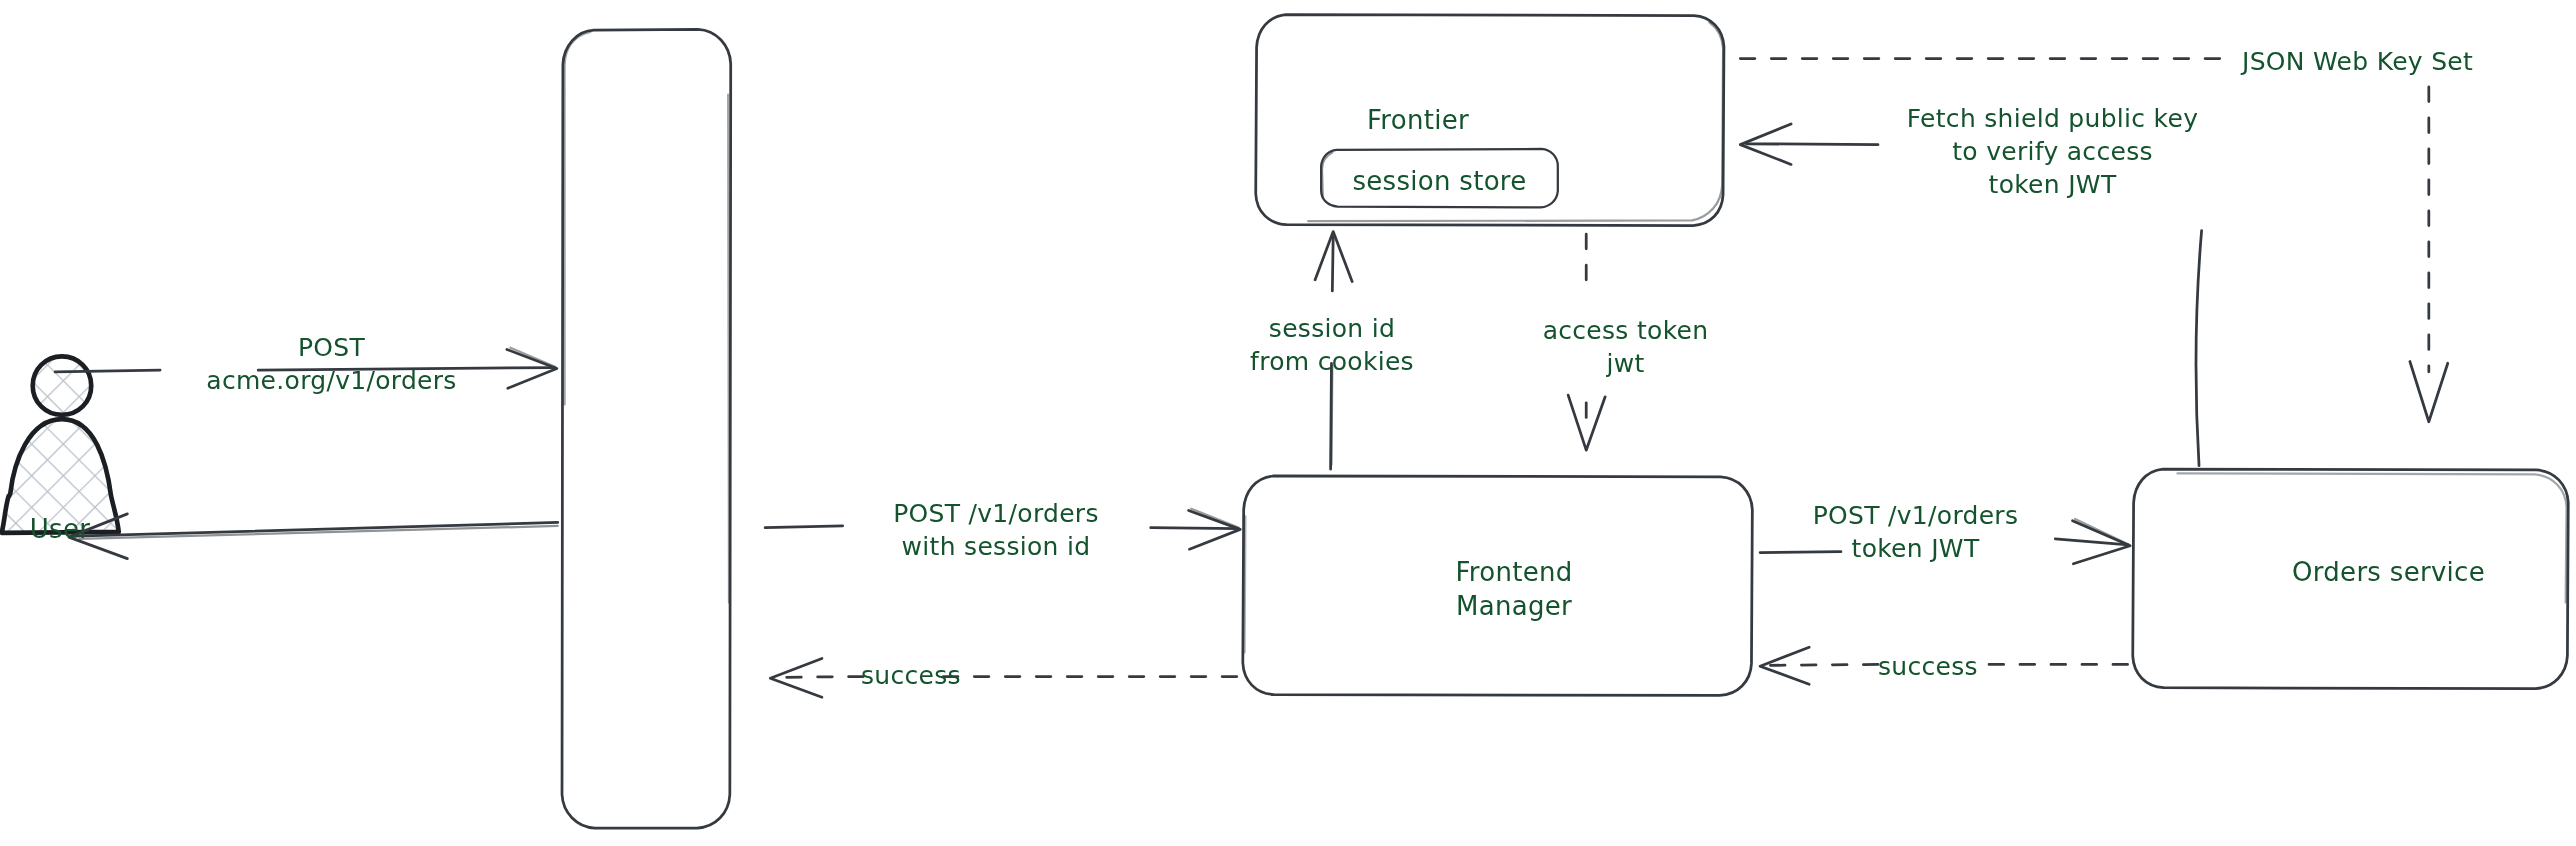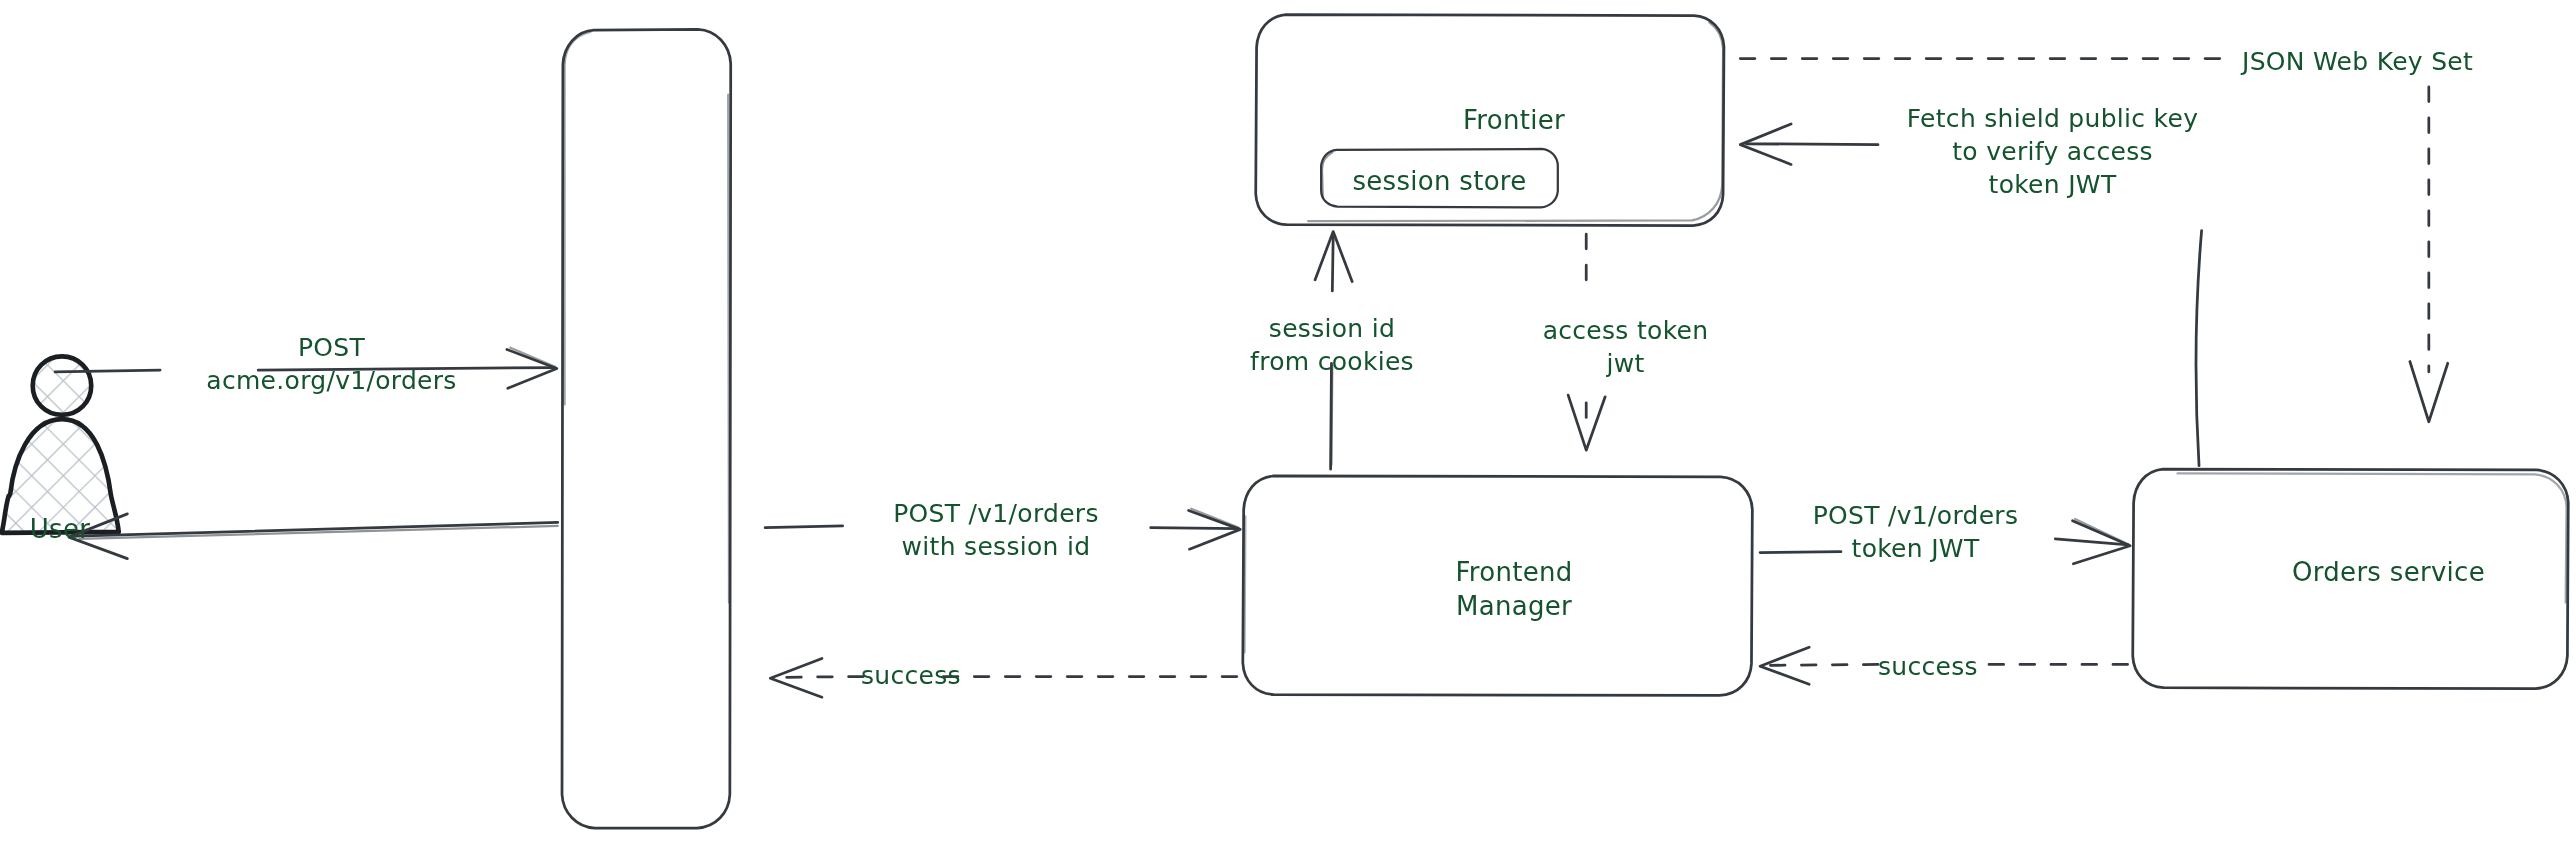--- a/index.html
+++ b/index.html
@@ -198,21 +198,21 @@
     <g>
       <path class="stroke dashed" d="M2022 68 L2598 68"></path>
       <path class="stroke dashed" d="M2822 101 L2822 432"></path>
       <path class="stroke" d="M2800 420 L2822 490 L2844 422"></path>
     </g>
   </svg>
 
   <div class="label actor-label" style="left:0px; top:512px; width:120px; text-align:center;">User</div>
 
 
-  <div class="label node-label" style="left:1316px; top:103px; width:396px;">Frontier</div>
+  <div class="label node-label" style="left:1220px; top:103px; width:396px;">Frontier</div>
 
   <div class="label node-label" style="left:1321px; top:164px; width:237px;">session store</div>
 
   <div class="label node-label" style="left:1244px; top:555px; width:508px;padding-left:16px;"><span>Frontend</span><br><span>Manager</span></div>
 
   <div class="label node-label" style="left:2134px; top:555px; width:509px;">Orders service</div>
 
   <div class="label edge-label" style="left:151px; top:331px; width:361px;"><span>POST</span><br><span>acme.org/v1/orders</span></div>
 
   <div class="label edge-label" style="left:839px; top:497px; width:314px;"><span>POST /v1/orders</span><br><span>with session id</span></div>

